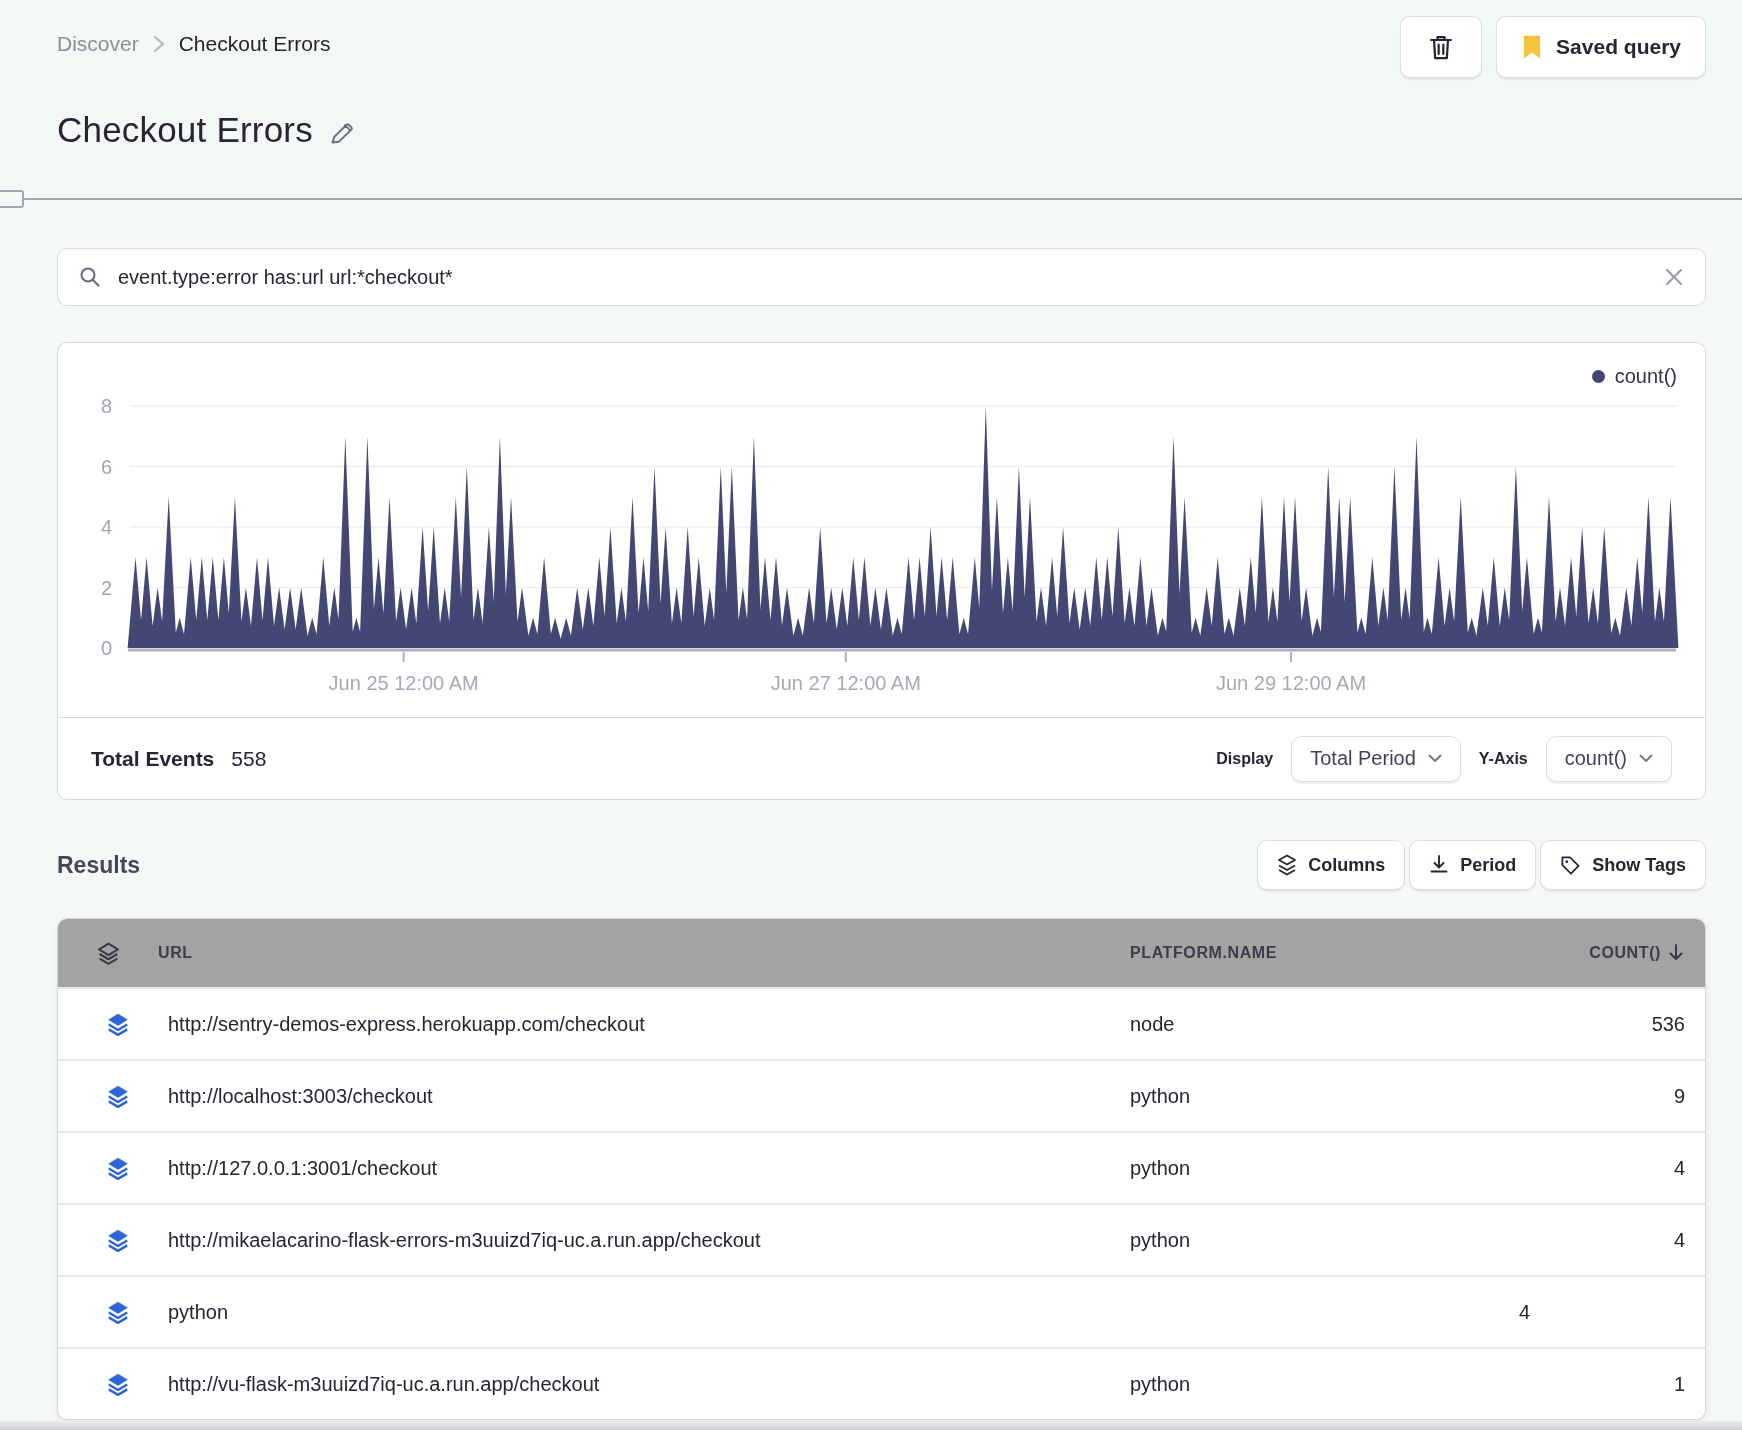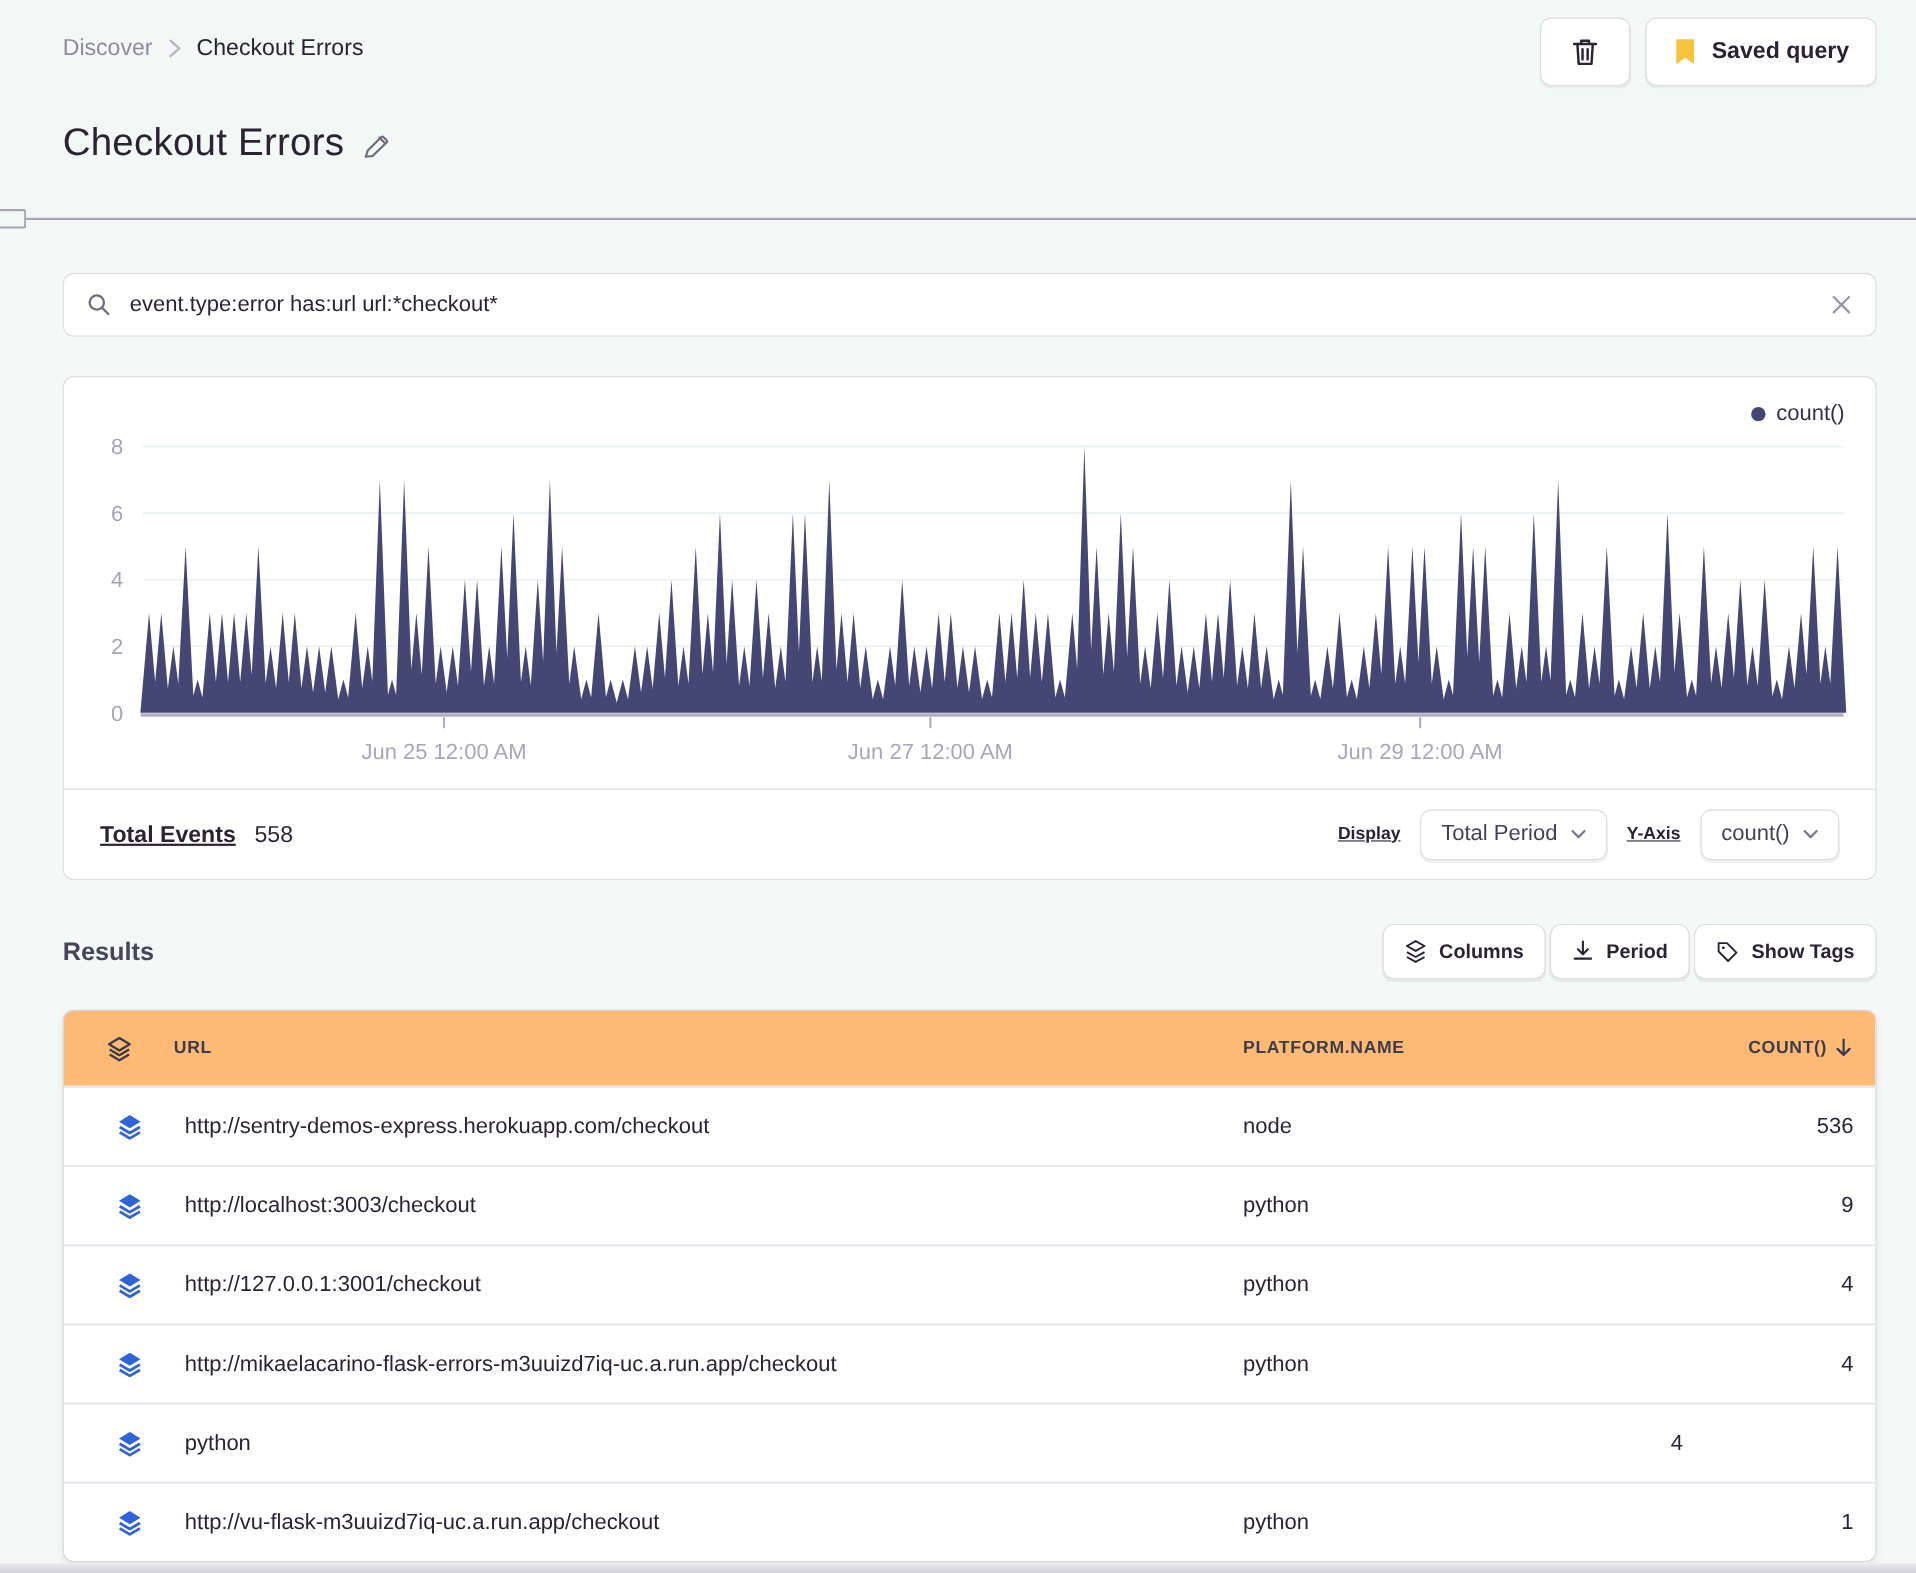--- a/index.html
+++ b/index.html
@@ -61,21 +61,21 @@
     position:absolute; top:22px; right:28px; display:flex; align-items:center;
     gap:10px; font-size:20px; color:#33304A; cursor:pointer;
   }
   .legend .dot { width:13px; height:13px; border-radius:50%; background:#444674; }
   #event-chart { display:block; width:1643px; height:374px; }
   .chart-footer {
     border-top:1px solid #DCD8E2; height:82px; display:flex; align-items:center;
     justify-content:space-between; padding:0 33px;
   }
   .total { display:flex; align-items:baseline; gap:17px; font-size:21px; }
-  .blabel { font-weight:bold; color:#2B2233;text-decoration:underline; }
+  .blabel { font-weight:bold; color:#2B2233; }
   .controls { display:flex; align-items:center; gap:18px; }
   .dd {
     height:46px; display:flex; align-items:center; gap:12px; padding:0 18px;
     font-size:20px; color:#433F55; font-weight:500;
   }
 
   
   .results-row { margin-top:40px; display:flex; justify-content:space-between; align-items:center; }
   h2 { font-size:23px; font-weight:bold; color:#47445C; margin:0; }
   .results-actions { display:flex; gap:4px; }
@@ -84,21 +84,21 @@
     font-size:18px; font-weight:bold; color:#2B2233;
   }
 
   
   .table-card {
     margin-top:28px; background:#FFFFFF; border:1px solid #D8D4DE; border-radius:10px;
     overflow:hidden; box-shadow:0 3px 7px rgba(40,35,60,0.08);
   }
   .trow { display:grid; grid-template-columns:100px 1fr 420px 155px; align-items:center; }
   .thead {
-    height:68px; background:#fdba74; font-size:16px; font-weight:bold; color:#3E3B4D;
+    height:68px; background:#a3a3a3; font-size:16px; font-weight:bold; color:#3E3B4D;
     letter-spacing:0.6px;
   }
   .tbody-row { height:72px; font-size:20px; color:#2B2233; border-top:2px solid #E8E6ED; cursor:pointer;padding-left:10px; }
   .cell-icon { display:flex; justify-content:center; align-items:center; }
   .cell-count { text-align:right; padding-right:20px; }
   .count-head { display:flex; align-items:center; justify-content:flex-end; gap:6px; padding-right:20px; }
 
   .bottom-edge {
     position:absolute; left:0; right:0; bottom:0; height:9px;
     background:linear-gradient(to bottom, #ECEBEF, #D0CFD5);

